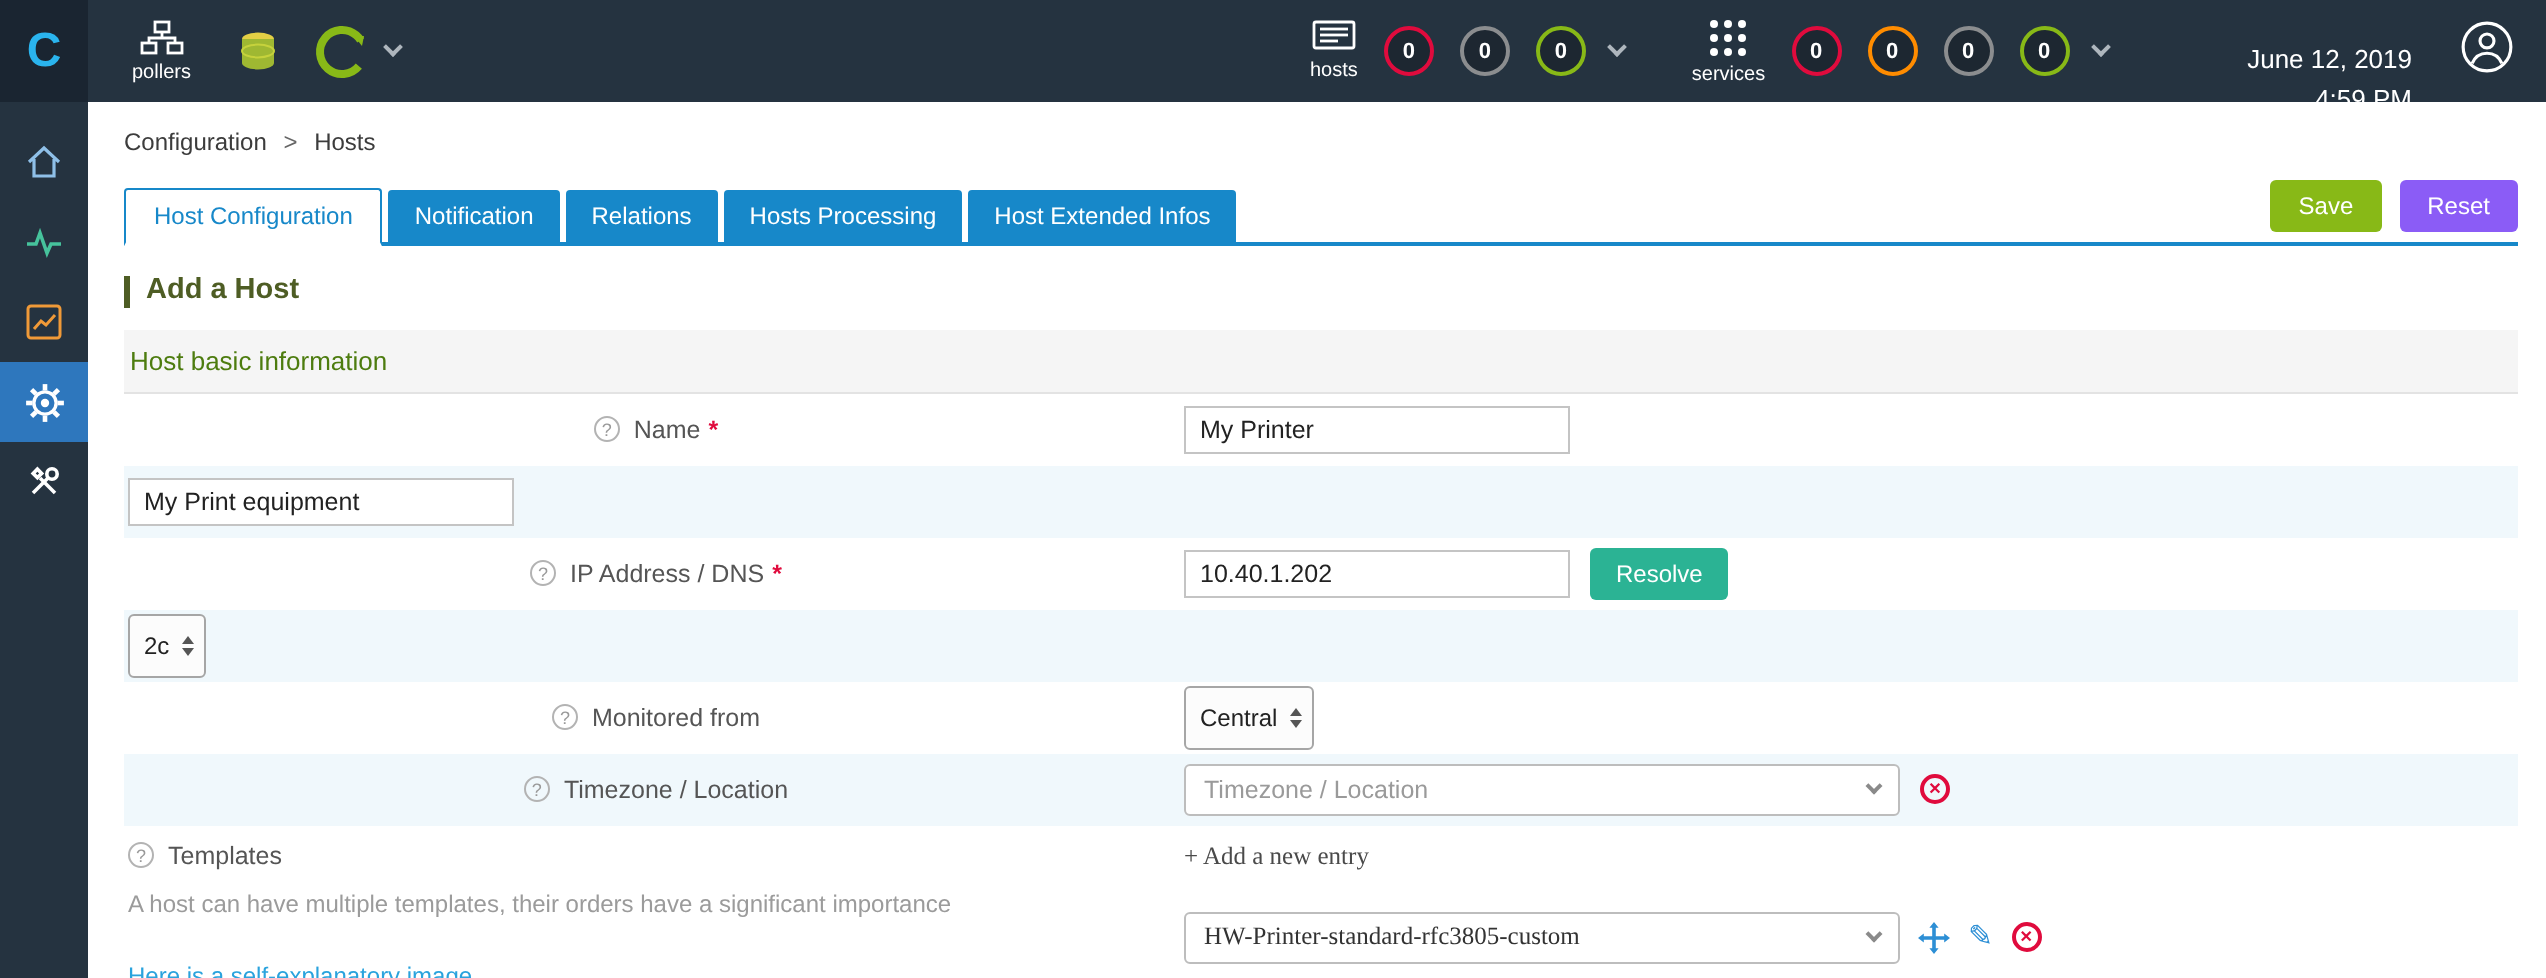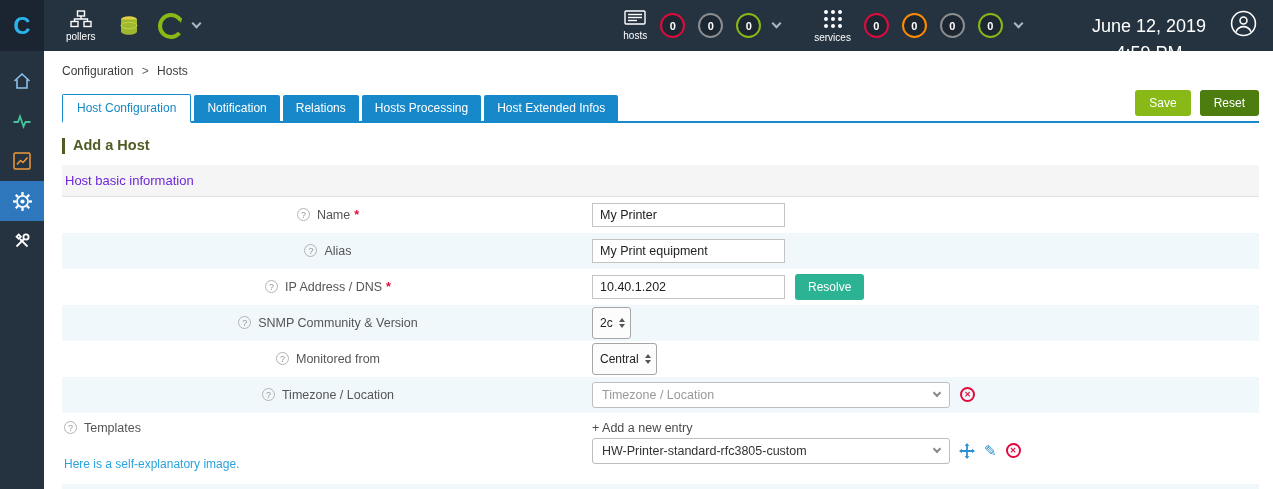--- a/index.html
+++ b/index.html
@@ -13,21 +13,21 @@
   .tb-stack { display:flex; flex-direction:column; align-items:center; gap:3px; font-size:10px; color:#fff; cursor:pointer; }
   .tb-icon { display:flex; align-items:center; justify-content:center; cursor:pointer; }
   .chev { width:7px; height:7px; border-right:2px solid #aeb6bd; border-bottom:2px solid #aeb6bd; transform:rotate(45deg); display:inline-block; margin-top:-4px; }
   .badge { width:25px; height:25px; border-radius:50%; background:#1d2731; border:2px solid #888; color:#fff;
            font-size:11px; font-weight:bold; display:flex; align-items:center; justify-content:center; margin-left:13px; cursor:pointer; }
   .b-red    { border-color:#e00b3d; }
   .b-orange { border-color:#ff8c00; }
   .b-gray   { border-color:#8b8d8f; }
   .b-green  { border-color:#88b917; }
   .status-group { display:flex; align-items:center; }
-  .datetime { text-align:center; font-size:18px; line-height:1.5; margin-left:70px;margin-top:28px; }
+  .datetime { text-align:right; font-size:13px; line-height:1.5; margin-left:70px;margin-top:28px; }
   .user-icon { margin-left:24px; margin-right:16px; cursor:pointer; }
 
   
   .main-wrap { display:flex; height:438px; }
   .sidebar { width:44px; background:#253340; display:flex; flex-direction:column; align-items:center; padding-top:10px; flex-shrink:0; }
   .side-item { width:44px; height:40px; display:flex; align-items:center; justify-content:center; cursor:pointer; }
   .side-item.active { background:#2e77bd; }
 
   .content { flex:1; padding:0 14px 0 18px; overflow:hidden; background:#fff; }
 
@@ -35,25 +35,25 @@
   .breadcrumb .crumb { cursor:pointer; }
   .breadcrumb .sep { margin:0 5px; color:#666; }
 
   
   .tabbar { margin-top:12px; display:flex; align-items:flex-end; border-bottom:2px solid #1788c9; }
   .tab { background:#1788c9; color:#fff; font-size:12px; padding:6px 13px; margin-right:3px; border-radius:2px 2px 0 0; cursor:pointer; white-space:nowrap; }
   .tab.active { background:#fff; color:#1788c9; border:1px solid #1788c9; border-bottom:2px solid #fff; margin-bottom:-2px; padding:6px 14px; }
   .tab-actions { margin-left:auto; display:flex; gap:9px; padding-bottom:5px; }
   .btn { border:none; color:#fff; font-size:12px; padding:6px 14px; border-radius:3px; cursor:pointer; font-family:"Liberation Sans", sans-serif; }
   .btn-save { background:#88b917; }
-  .btn-reset { background:#4d7c0f; }
+  .btn-reset { background:#8b5cf6; }
 
   .page-title { margin:15px 0 11px; font-size:14.5px; font-weight:bold; color:#4e5d24; border-left:3px solid #4e5d24; padding-left:8px; line-height:1.1; }
 
-  .section-head { background:#f5f5f5; border-bottom:1px solid #e3e3e3; padding:8px 3px; font-size:13px; color:#6d28d9; }
+  .section-head { background:#f5f5f5; border-bottom:1px solid #e3e3e3; padding:8px 3px; font-size:13px; color:#4d7c0f; }
 
   
   .form-row { display:flex; align-items:center; min-height:36px; font-size:12.5px; color:#555; padding:0 2px; }
   .form-row.alt { background:#f0f8fc; }
   .row-label { width:528px; display:flex; align-items:center; flex-shrink:0;justify-content:center; }
   .qicon { width:13px; height:13px; border:1px solid #b3b3b3; border-radius:50%; color:#999; font-size:9px;
            display:inline-flex; align-items:center; justify-content:center; margin-right:7px; flex-shrink:0; cursor:pointer; }
   .qicon:before { content:"?"; }
   .req { color:#e00b3d; margin-left:4px; font-weight:bold; }
   .row-field { display:flex; align-items:center; gap:10px; flex:1; }
@@ -77,21 +77,21 @@
               display:inline-flex; align-items:center; justify-content:center; font-size:8px; font-weight:bold; cursor:pointer; flex-shrink:0; }
   .circle-x:before { content:"\2715"; }
   .pencil { color:#2d8fd5; font-size:15px; cursor:pointer; }
 
   
   .form-row.tall { align-items:flex-start; padding-top:8px; padding-bottom:13px; }
   .tpl-left { display:flex; flex-direction:column; gap:4px; }
   .lbl-line { display:flex; align-items:center; }
   .help-text { color:#9b9b9b; font-size:12px; margin-top:6px; }
   .help-link { color:#2aa3dd; font-size:12px; cursor:pointer; text-decoration:none;margin-top:18px; }
-  .tpl-right { display:flex; flex-direction:column; gap:3px; }
+  .tpl-right { display:flex; flex-direction:column; gap:20px;font-family:Liberation Serif, serif; }
   .add-entry { color:#4a4a4a; cursor:pointer; }
   .tpl-select-line { display:flex; align-items:center; gap:9px; }
 </style>
 </head>
 <body>
 
 <div class="page">
 
   <header class="topbar">
     <div class="logo-tile">
@@ -260,46 +260,38 @@
           <span class="qicon"></span>
           <span>Name</span>
           <span class="req">*</span>
         </div>
         <div class="row-field">
           <input class="text" type="text" value="My Printer" style="">
         </div>
       </div>
 
       <div class="form-row alt">
-        <div class="row-label">
-          <span class="qicon"></span>
-          <span>Alias</span>
-        </div>
         <div class="row-field">
           <input class="text" type="text" value="My Print equipment" style="">
         </div>
       </div>
 
       <div class="form-row">
         <div class="row-label">
           <span class="qicon"></span>
           <span>IP Address / DNS</span>
           <span class="req">*</span>
         </div>
         <div class="row-field">
           <input class="text" type="text" value="10.40.1.202" style="">
           <button class="btn-resolve">Resolve</button>
         </div>
       </div>
 
       <div class="form-row alt">
-        <div class="row-label">
-          <span class="qicon"></span>
-          <span>SNMP Community &amp; Version</span>
-        </div>
         <div class="row-field">
           <span class="mini-select">
             <span>2c</span>
             <span class="updown">
                 <i class="up"></i>
                 <i class="down"></i>
               </span>
           </span>
         </div>
       </div>
@@ -333,20 +325,21 @@
           <span class="circle-x"></span>
         </div>
       </div>
 
       <div class="form-row tall">
         <div class="row-label tpl-left" style="align-items:flex-start;">
           <div class="lbl-line">
             <span class="qicon"></span>
             <span>Templates</span>
           </div>
+          <div class="help-text">A host can have multiple templates, their orders have a significant importance</div>
           <a class="help-link">Here is a self-explanatory image.</a>
         </div>
         <div class="row-field tpl-right" style="align-items:flex-start; flex-direction:column;">
           <div class="add-entry">+ Add a new entry</div>
           <div class="tpl-select-line">
             <div class="combo">
               <span class="val">HW-Printer-standard-rfc3805-custom</span>
               <span class="combo-chev"></span>
             </div>
             <svg width="16" height="16" viewBox="0 0 16 16" style="cursor:pointer;">

